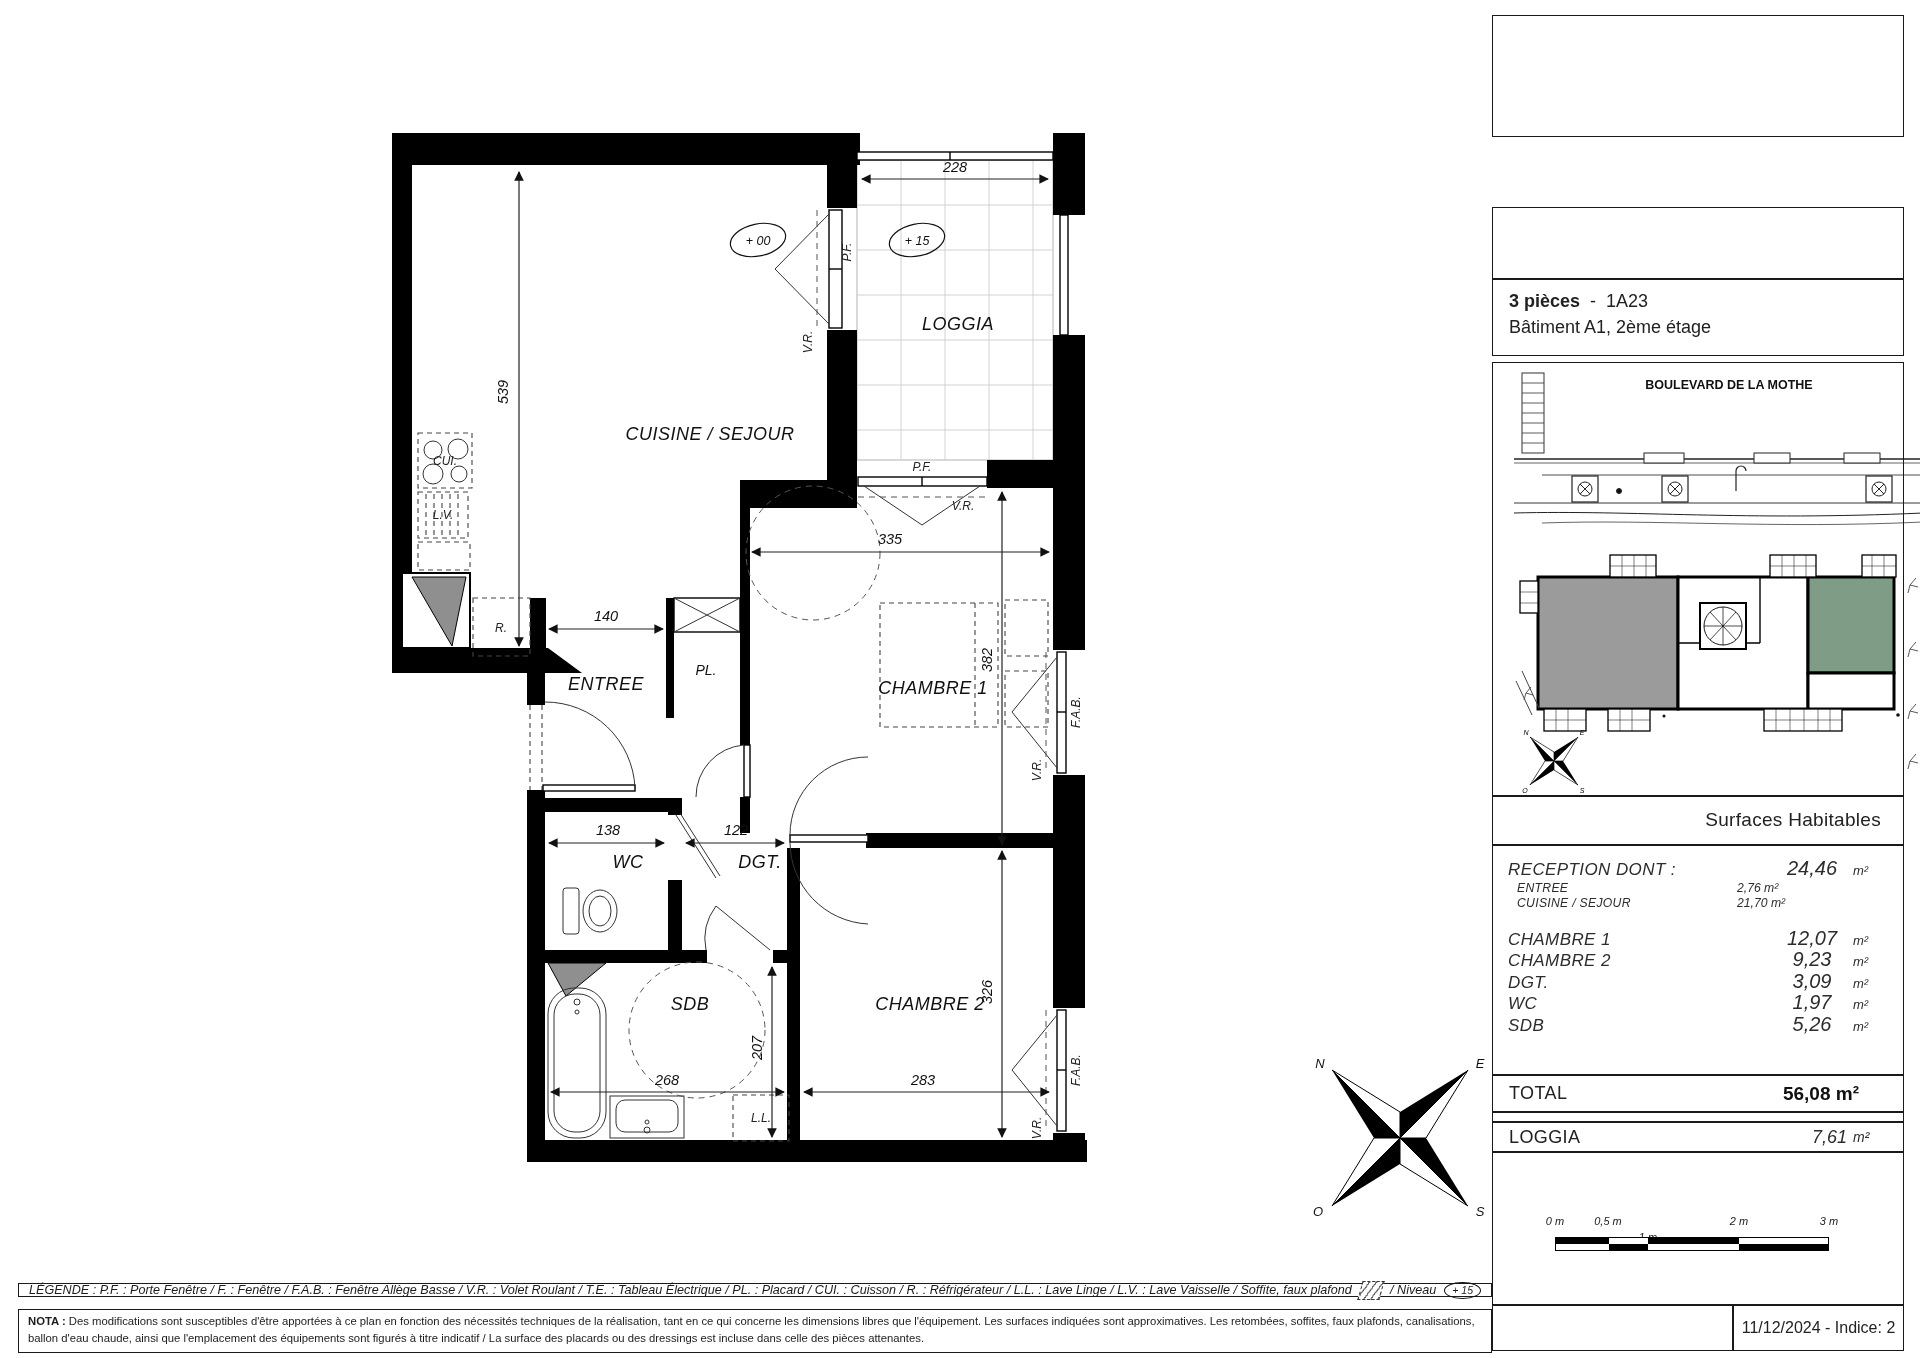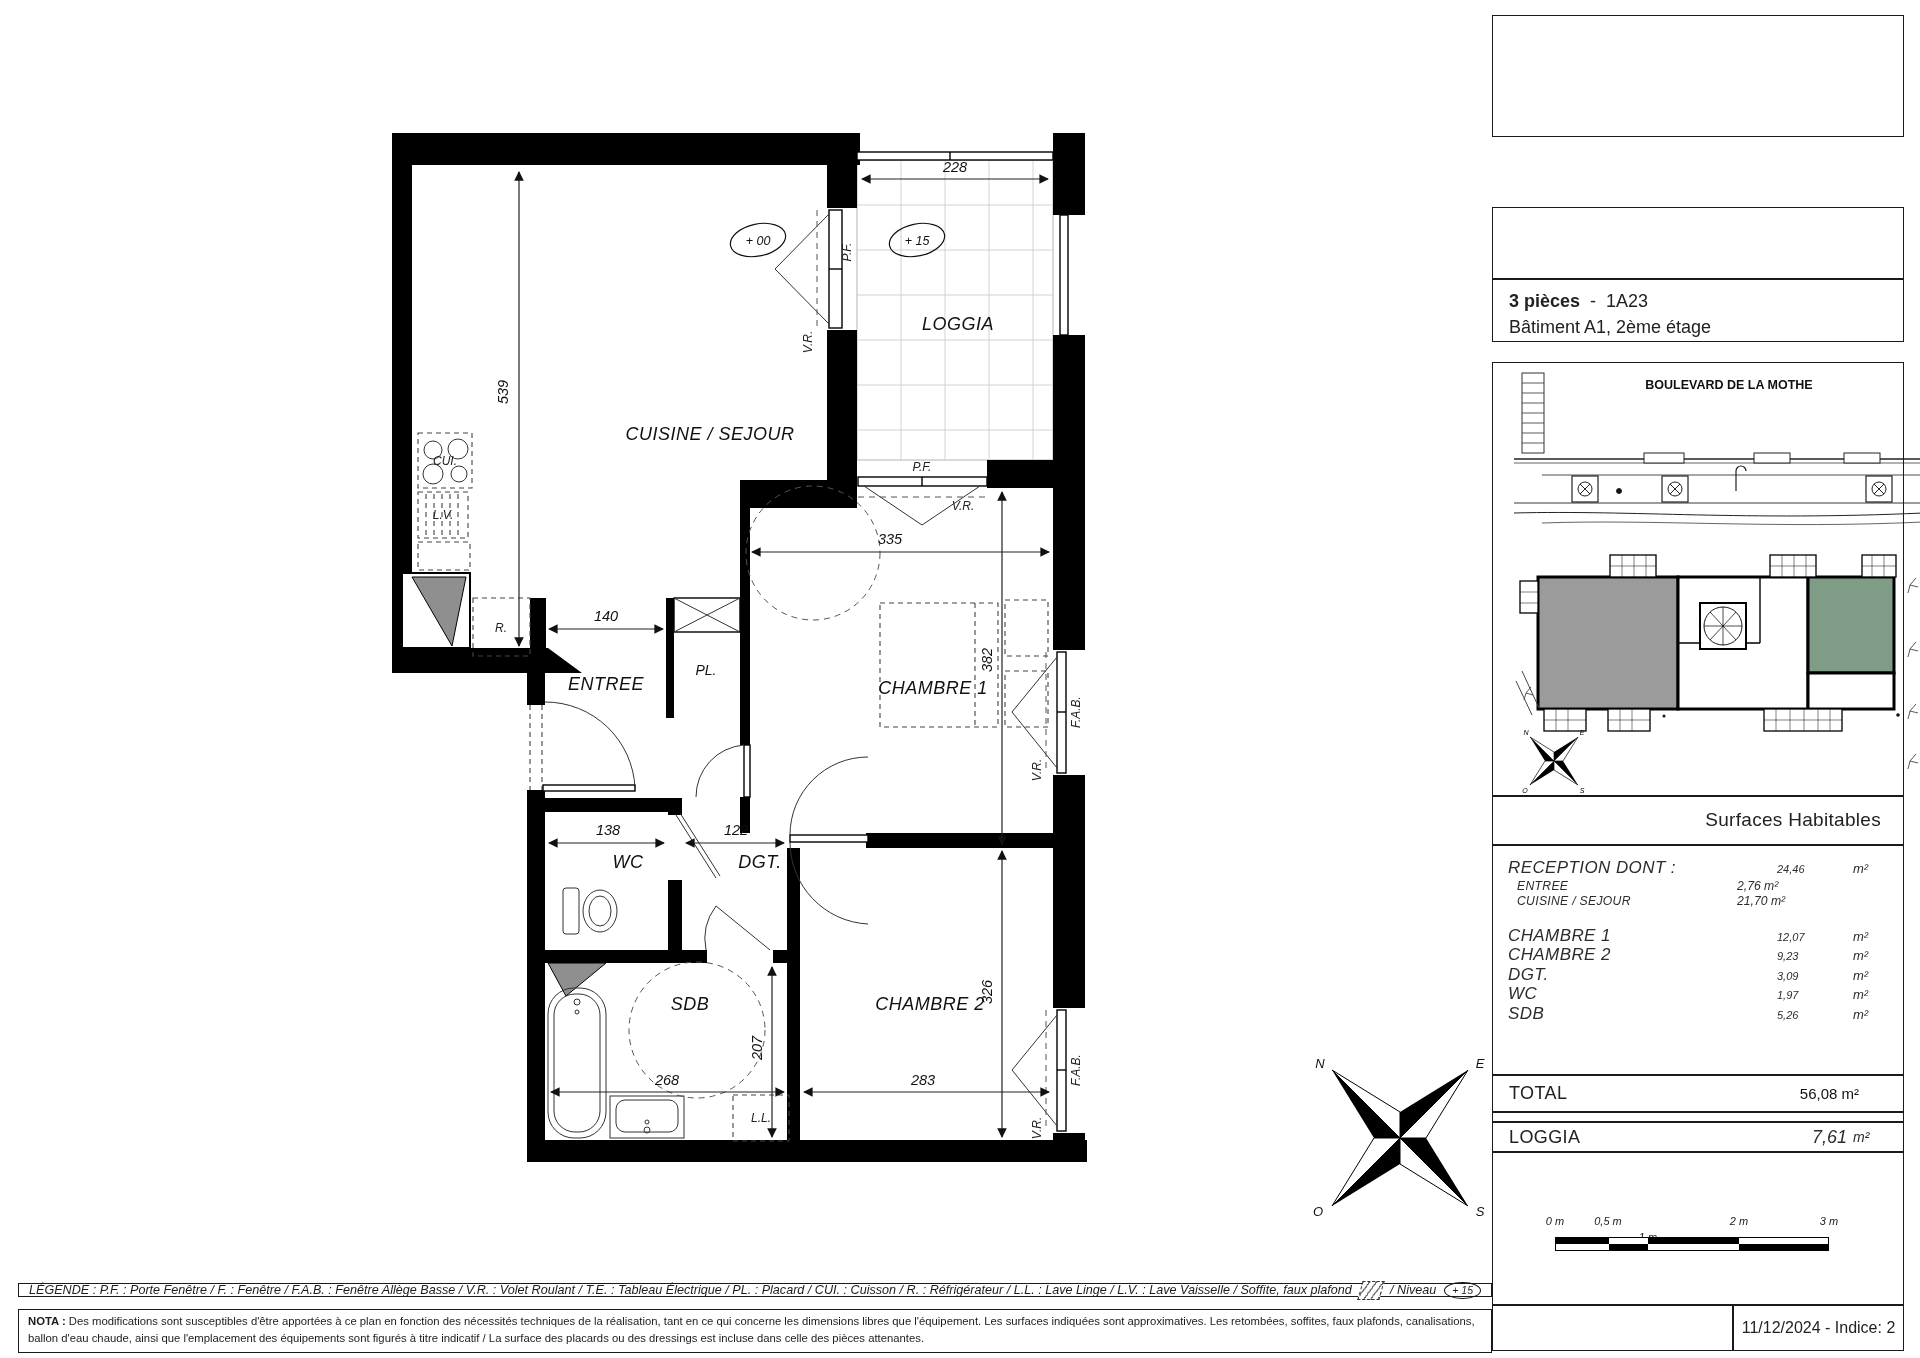--- a/index.html
+++ b/index.html
@@ -8,29 +8,29 @@
   .abs{position:absolute;}
   .box{position:absolute;left:1492px;width:412px;border:1.6px solid #1a1a1a;background:#fff;box-sizing:border-box;}
   .title-box{line-height:67px;padding-left:16px;font-size:22px;font-weight:bold;letter-spacing:.3px;}
   .unit-box{padding:11px 0 0 16px;font-size:18px;color:#222;}
   .unit-box .l1{margin-bottom:5px;}
   .unit-box b{font-weight:bold;}
   .surf-head{line-height:46px;text-align:right;padding-right:22px;font-size:19px;color:#222;letter-spacing:.3px;}
   .tbl{padding-top:13px;font-style:italic;color:#2c2c2c;}
   .trow{display:flex;align-items:baseline;line-height:18.5px;}
   .trow .lab{flex:1;padding-left:15px;font-size:17px;letter-spacing:.4px;}
-  .trow .val{width:70px;text-align:left;font-size:11px;}
+  .trow .val{width:70px;text-align:center;font-size:20px;}
   .trow .unit{width:50px;padding-left:6px;font-size:13px;}
   .srow{position:relative;line-height:15.5px;font-size:12.2px;}
   .srow .lab{padding-left:24px;letter-spacing:.3px;}
   .srow .sval{position:absolute;left:244px;top:0;}
   .gap-row{height:17px;}
   .total-row{display:flex;align-items:center;height:100%;}
   .total-row .lab{flex:1;padding-left:16px;font-size:18px;color:#222;letter-spacing:.4px;}
-  .total-row .tval{padding-right:44px;font-size:15px;font-weight:normal;}
+  .total-row .tval{padding-right:44px;font-size:19px;font-weight:bold;}
   .loggia-row{display:flex;align-items:center;height:100%;font-style:italic;color:#2c2c2c;}
   .loggia-row .lab{flex:1;padding-left:16px;font-size:18px;letter-spacing:.4px;font-style:normal;color:#222;}
   .loggia-row .val{width:70px;text-align:right;font-size:18px;}
   .loggia-row .unit{width:50px;padding-left:6px;font-size:14px;}
   .scale-lbl{position:absolute;transform:translateX(-50%);font-size:11px;font-style:italic;color:#222;}
   .sbar{position:absolute;left:62px;top:84px;width:274px;height:14px;border:1.2px solid #000;box-sizing:border-box;}
   .sbar .r{display:flex;height:50%;}
   .sbar .seg{height:100%;}
   .legend-bar{left:18px;top:1283px;width:1474px;height:14px;border:1.5px solid #1a1a1a;box-sizing:border-box;
       display:flex;align-items:center;padding:0 10px;font-size:12.6px;font-style:italic;color:#1c1c1c;white-space:nowrap;}
@@ -280,21 +280,21 @@
       <text class="cmp" x="1318" y="1216">O</text>
       <text class="cmp" x="1480" y="1216">S</text>
     </g>
   </svg>
 
   <div class="box" style="top:15px;height:122px;"></div>
 
 
   <div class="box" style="top:207px;height:72px;"></div>
 
-  <div class="box unit-box" style="top:279px;height:63px;">
+  <div class="box unit-box" style="top:279px;height:77px;">
     <div class="l1">
       <b>3 pièces</b>
       &nbsp;<span>-</span>&nbsp;
       <span>1A23</span>
     </div>
     <div class="l2">Bâtiment A1, 2ème étage</div>
   </div>
 
   <div class="box" style="top:362px;height:434px;padding-left:21px;">
     <svg width="409" height="431" viewBox="0 0 409 431">

